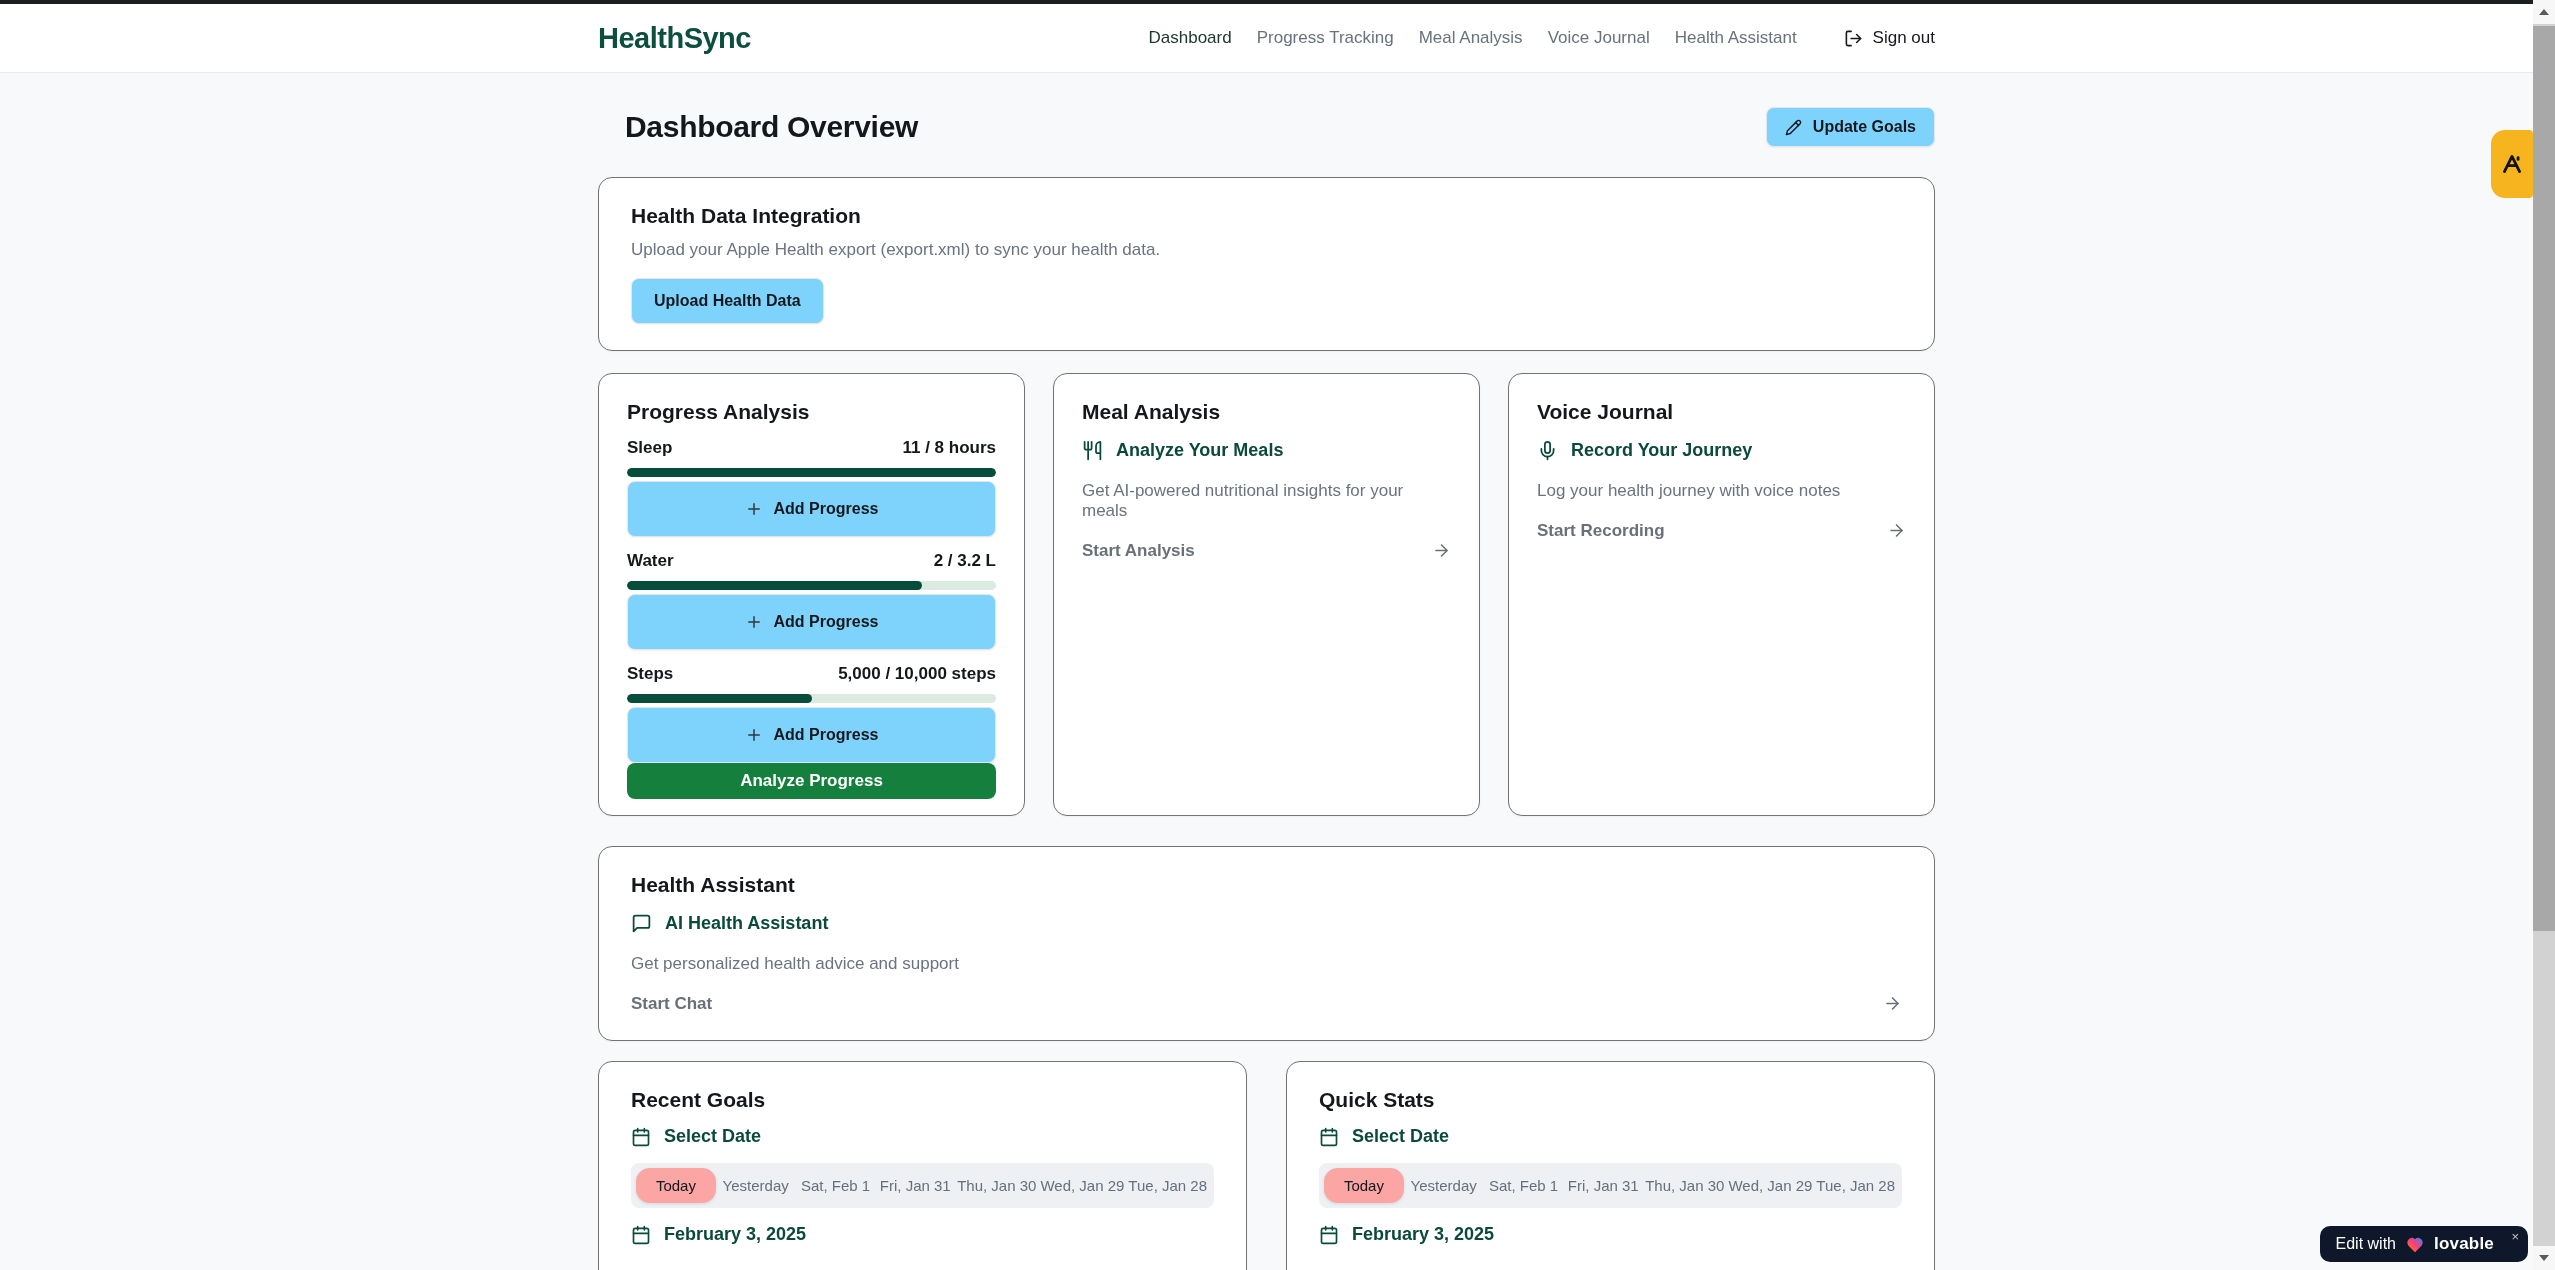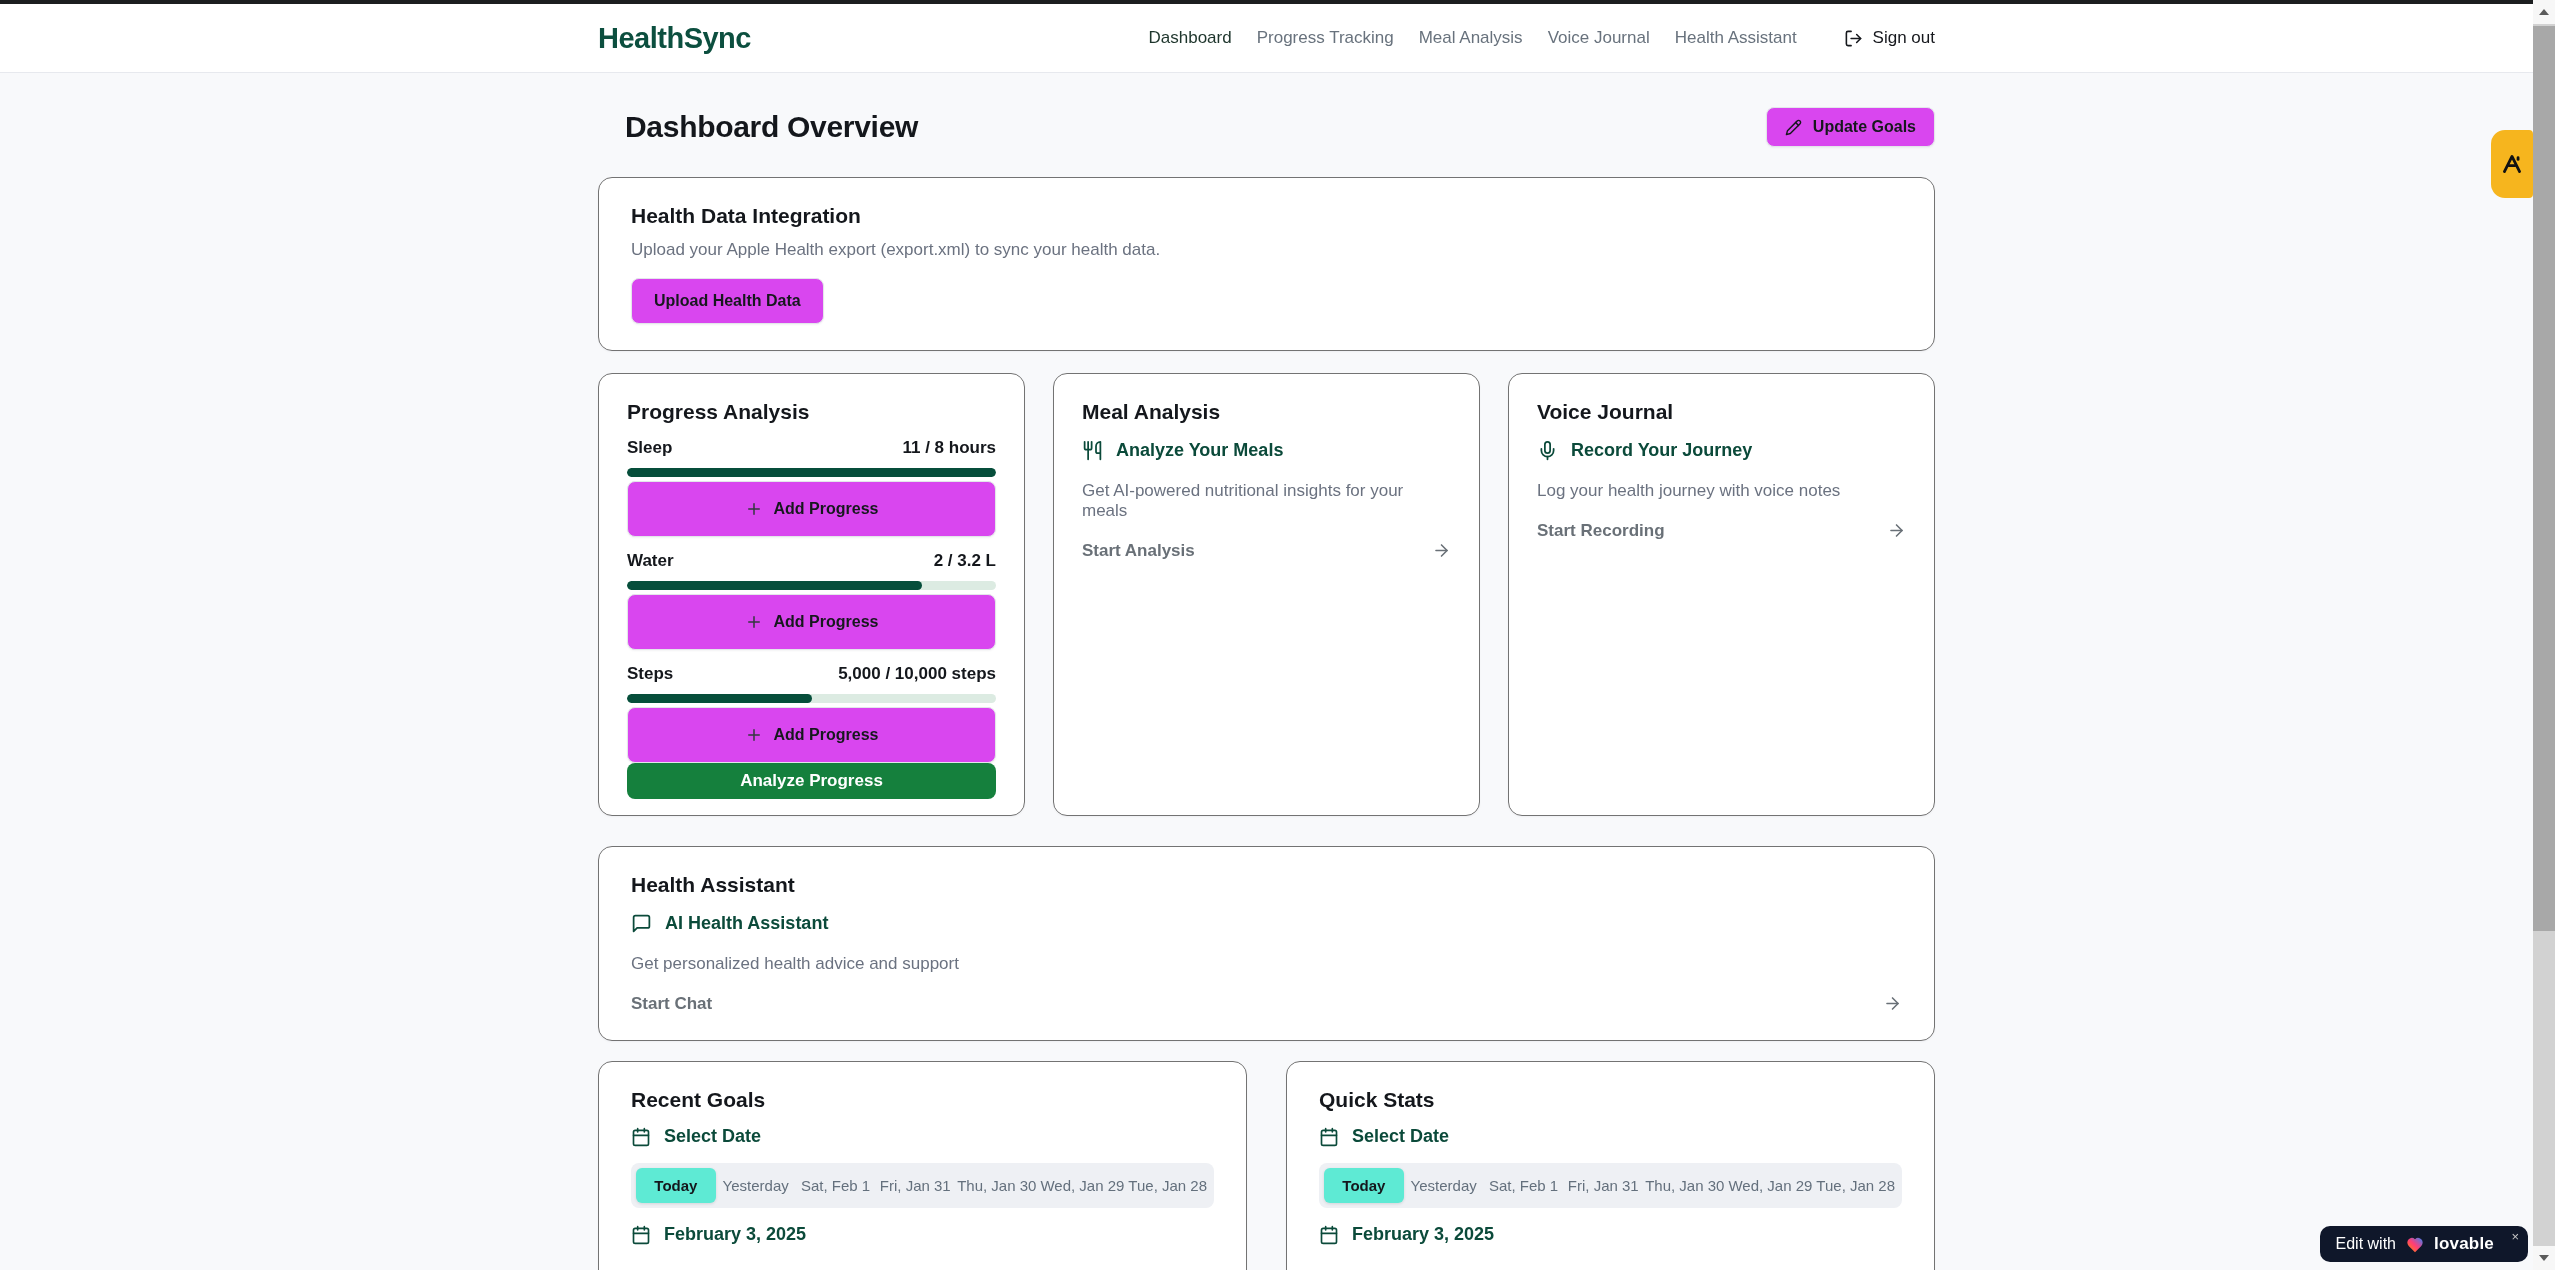--- a/index.html
+++ b/index.html
@@ -22,21 +22,21 @@
   .nav-link.active { color:#1e352c; }
   .signout { display:flex; align-items:center; gap:10px; color:#16181d; font-size:17px; margin-left:22px; cursor:pointer; }
   .signout svg { display:block; }
 
   
   main { padding-top:34px; }
   .page-head { display:flex; justify-content:space-between; align-items:center;margin-left:27px; }
   h1 { font-size:30px; font-weight:700; color:#14171c; letter-spacing:-0.3px; }
   .btn-outline {
     display:inline-flex; align-items:center; justify-content:center; gap:11px;
-    background:#d946ef; border:1px solid #e3e6ea; border-radius:8px;
+    background:#7dd3fc; border:1px solid #e3e6ea; border-radius:8px;
     font-size:16px; font-weight:600; color:#16181d; cursor:pointer;
     box-shadow:0 1px 2px rgba(16,24,40,.05); font-family:inherit;
   }
   .update-goals { height:40px; padding:0 18px; }
 
   
   .card { background:#fff; border:1px solid #737373; border-radius:14px; box-shadow:0 1px 2px rgba(16,24,40,.04); }
   .card-title { font-size:21px; font-weight:600; color:#14171c; }
   .muted { color:#6b7280; }
 
@@ -62,21 +62,21 @@
   .feature-card { padding:26px 28px; }
   .assistant-card { margin-top:30px; padding:26px 32px; }
   .feature-link { margin-top:16px; display:flex; align-items:center; gap:13px; color:#0b4a3a; font-size:18px; font-weight:600; cursor:pointer; }
   .feature-desc { margin-top:20px; font-size:17px; }
   .feature-action { margin-top:20px; display:flex; justify-content:space-between; align-items:flex-start; font-size:17px; color:#697077; cursor:pointer;font-weight:bold; }
 
   .goals-card, .stats-card { padding:26px 32px; min-height:400px; }
   .select-date { margin-top:14px; display:flex; align-items:center; gap:13px; color:#0b4a3a; font-size:18px; font-weight:600; cursor:pointer; }
   .tabbar { margin-top:16px; display:flex; align-items:center; background:#eef0f4; border-radius:8px; padding:5px; }
   .tab { flex:1; text-align:center; padding:9px 2px; font-size:15px; color:#64707d; border-radius:6px; white-space:nowrap; cursor:pointer; }
-  .tab.active { background:#5eead4; color:#14171c; font-weight:700; box-shadow:0 1px 3px rgba(16,24,40,.12); }
+  .tab.active { background:#fca5a5; color:#14171c; font-weight:400; box-shadow:0 1px 3px rgba(16,24,40,.12);border-radius:14px; }
   .date-display { margin-top:16px; display:flex; align-items:center; gap:13px; color:#0b4a3a; font-size:18px; font-weight:600; cursor:pointer; }
 
   
   .scrollbar { position:absolute; top:0; right:0; width:22px; height:1270px; background:#d2d2d2; z-index:9; }
   .scroll-btn { position:absolute; left:0; width:22px; height:24px; background:#f7f7f7; display:flex; align-items:center; justify-content:center; }
   .scroll-btn.up { top:0; }
   .scroll-btn.down { bottom:0; }
   .tri-up { width:0; height:0; border-left:5px solid transparent; border-right:5px solid transparent; border-bottom:6px solid #5b5b5b; }
   .tri-down { width:0; height:0; border-left:5px solid transparent; border-right:5px solid transparent; border-top:6px solid #5b5b5b; }
   .scroll-thumb { position:absolute; top:26px; left:0; width:22px; height:905px; background:#a8a8a8; }

